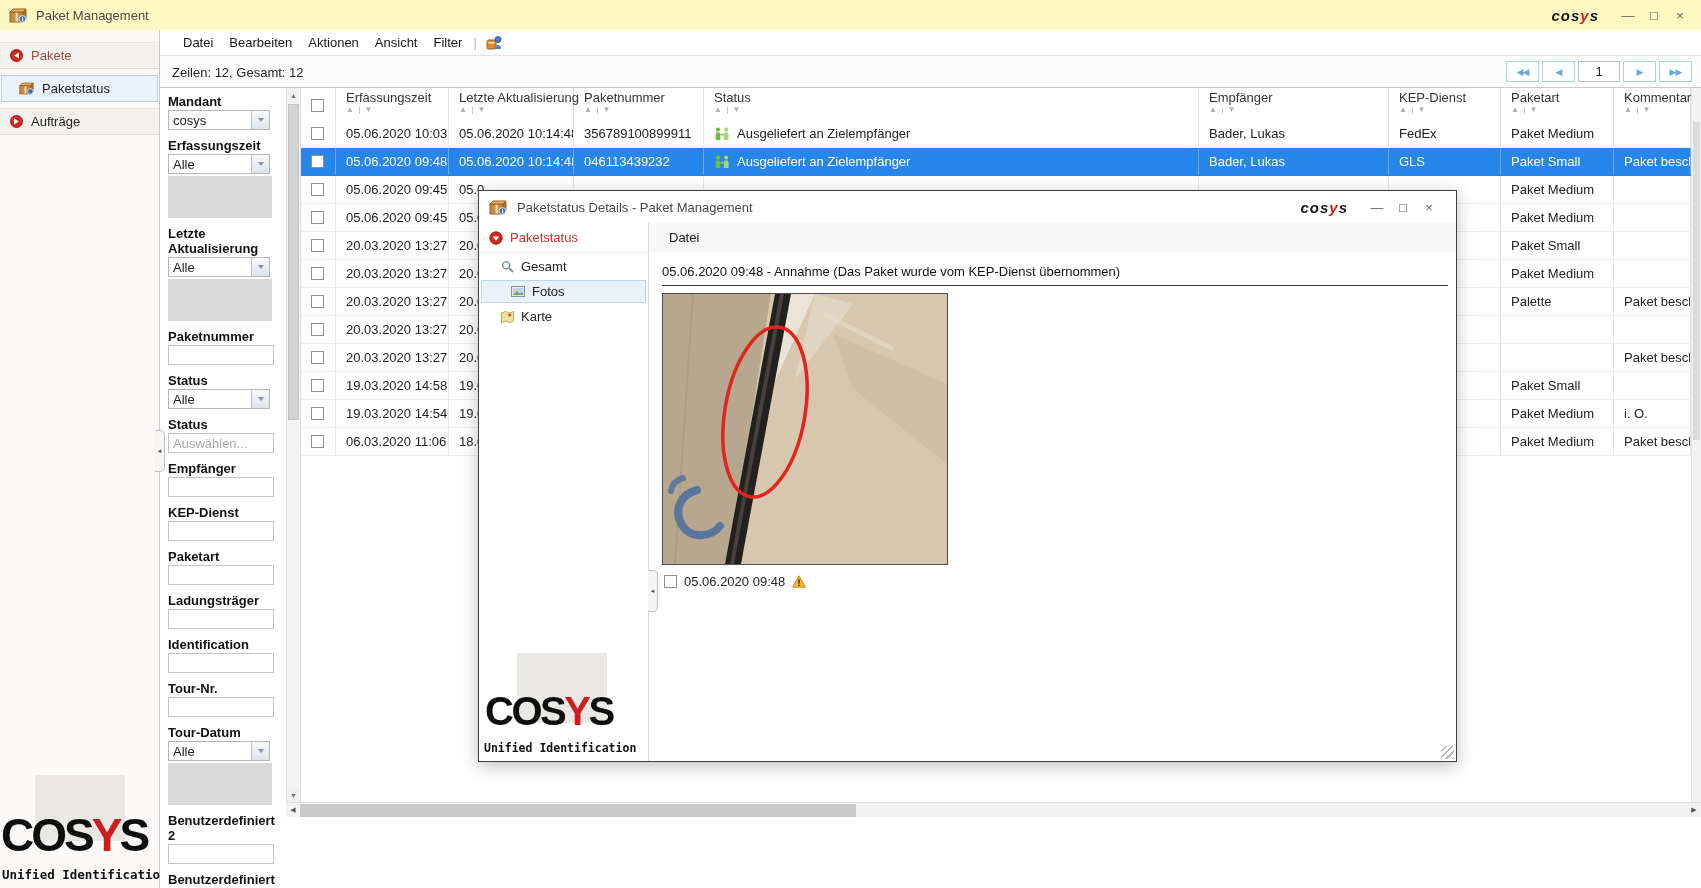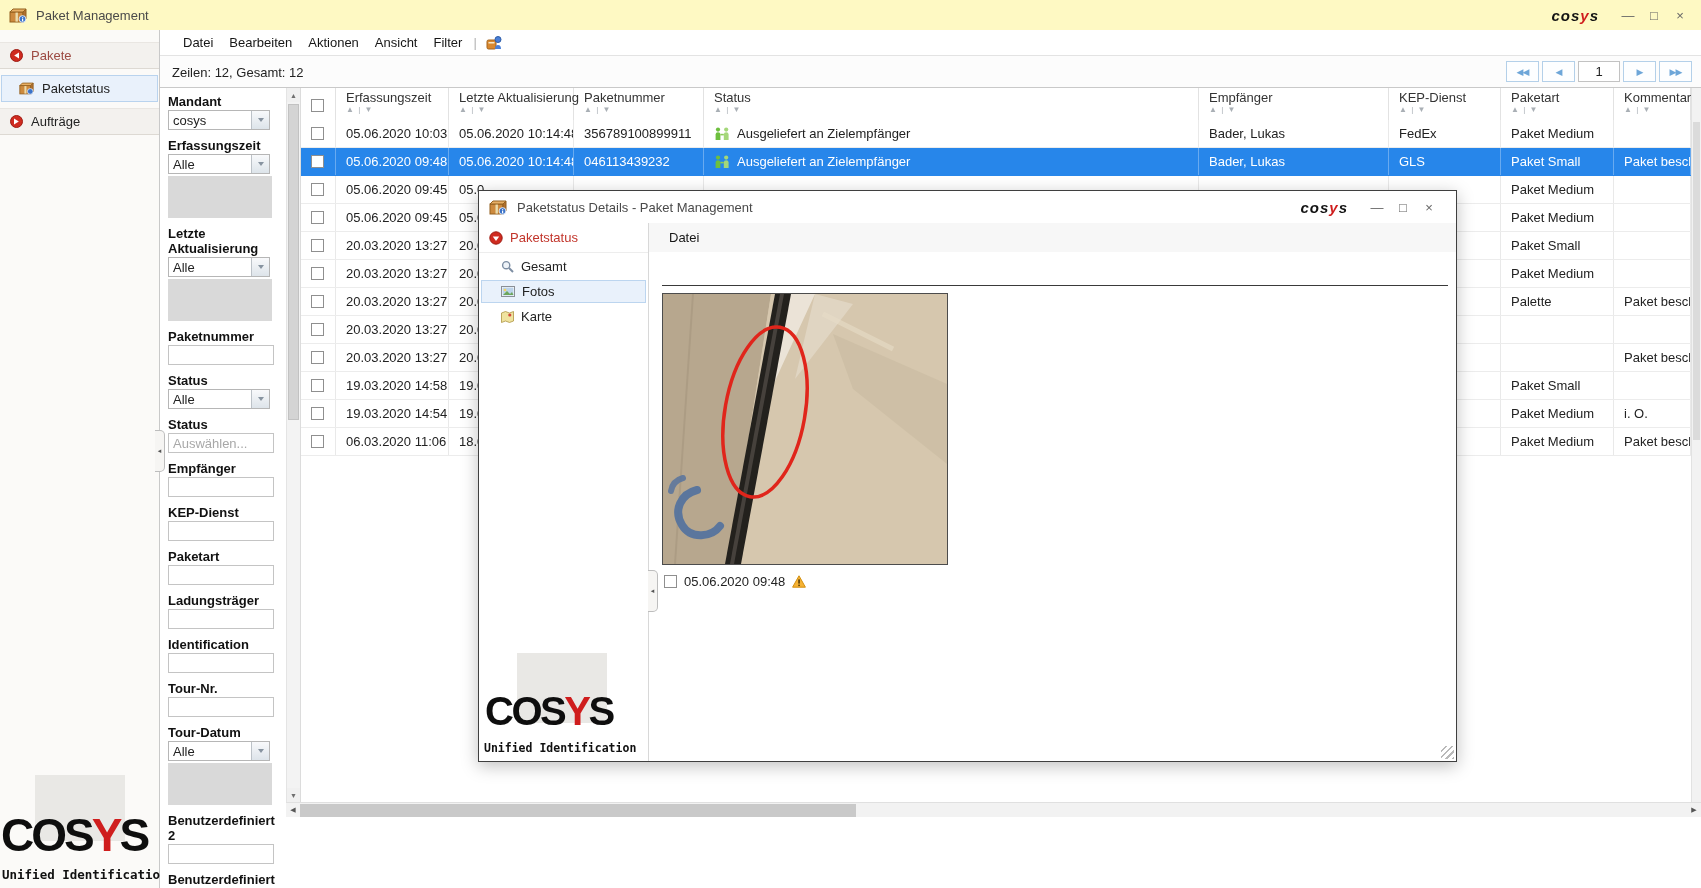--- a/index.html
+++ b/index.html
@@ -116,21 +116,21 @@
           box-shadow:0 4px 16px rgba(0,0,0,.25);}
   #d-titlebar{position:absolute;left:0;top:0;right:0;height:32px;border-bottom:1px solid #ededed;
               display:flex;align-items:center;background:#fff;}
   #d-titlebar .win-icon{margin:0 10px 0 10px;}
   #d-title{color:#4a4a4a;}
   .d-controls{position:absolute;right:14px;top:0;height:32px;display:flex;align-items:center;}
   #d-nav{position:absolute;left:0;top:32px;width:170px;bottom:0;border-right:1px solid #d8d8d8;box-sizing:border-box;background:#fff;}
   #d-nav-header{height:29px;border-bottom:1px solid #ededed;display:flex;align-items:center;gap:7px;
                 padding-left:10px;color:#c2352b;}
   .d-item{height:23px;display:flex;align-items:center;gap:7px;padding-left:20px;margin:2px 2px;color:#222;}
-  .d-item.sel{background:#e9f1fb;border:1px solid #bcd5ef;padding-left:19px;box-sizing:border-box;}
+  .d-item.sel{background:#e9f1fb;border:1px solid #bcd5ef;padding-left:29px;box-sizing:border-box;}
   #d-menu{position:absolute;left:170px;top:32px;right:0;height:29px;background:#f7f7f7;border-bottom:1px solid #e2e2e2;
           display:flex;align-items:center;padding-left:20px;color:#222;}
   #d-content{position:absolute;left:170px;top:61px;right:0;bottom:0;background:#fff;}
   #d-headline{position:absolute;left:13px;top:12px;white-space:nowrap;color:#111;}
   #d-rule{position:absolute;left:13px;top:33px;width:786px;border-top:1px solid #3a3a3a;}
   #d-photo{position:absolute;left:13px;top:41px;width:284px;height:270px;border:1px solid #4c4c4c;}
   #d-photo-row{position:absolute;left:15px;top:322px;display:flex;align-items:center;gap:7px;}
   #d-split{left:169px;top:318px;}
   #d-grip{position:absolute;right:2px;bottom:2px;width:13px;height:13px;
           background:repeating-linear-gradient(135deg,transparent 0 3px,#b9b9b9 3px 4.5px);}
@@ -803,20 +803,21 @@
       <div class="brand-box" id="brand-dlg-box"></div>
       <div class="brand-letters cosys-txt" id="brand-dlg-letters"><span>C</span><span>O</span><span>S</span><span class="red">Y</span><span>S</span></div>
       <div class="brand-sub" id="brand-dlg-sub">Unified Identification</div>
     </div>
 
     <div id="d-menu">
       <span class="menu-item" style="padding-left:0;">Datei</span>
     </div>
 
     <div id="d-content">
+      <div id="d-headline">05.06.2020 09:48 - Annahme (Das Paket wurde vom KEP-Dienst übernommen)</div>
       <div id="d-rule"></div>
 
       <div id="d-photo">
         <svg width="284" height="270" viewBox="0 0 284 270">
           <rect width="284" height="270" fill="#cfc0a8"></rect>
           <polygon points="0,0 108,0 66,270 0,270" fill="#b7a78e"></polygon>
           <polygon points="108,0 284,0 284,270 66,270" fill="#d6c7ae"></polygon>
           <polygon points="170,40 284,90 284,170 190,95" fill="#cbbca2" opacity="0.7"></polygon>
           <line x1="30" y1="0" x2="12" y2="270" stroke="#a2937b" stroke-width="2" opacity="0.5"></line>
           <polygon points="112,0 152,0 106,100 92,135" fill="#ffffff" opacity="0.5"></polygon>

